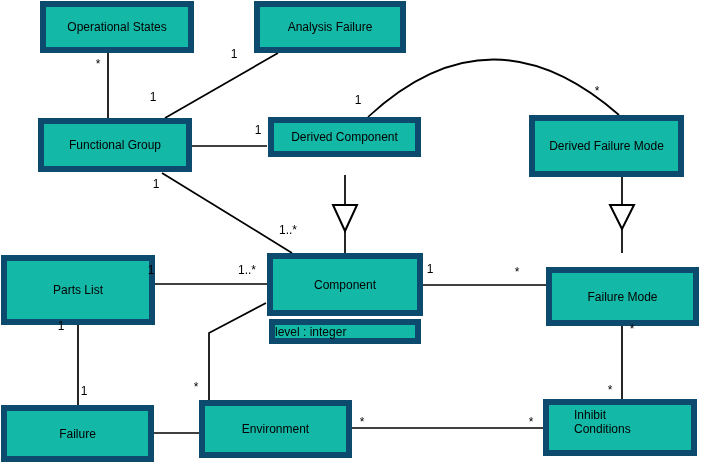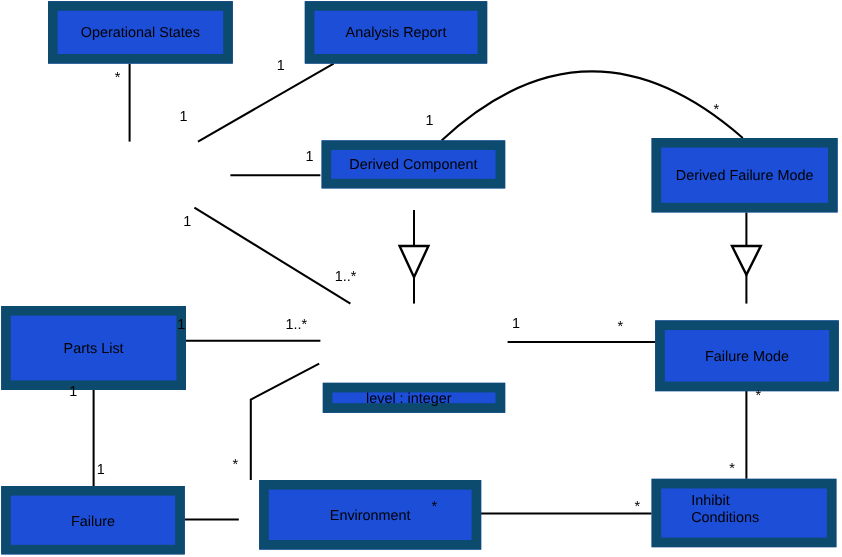--- a/index.html
+++ b/index.html
@@ -17,32 +17,32 @@
     overflow: hidden;
   }
   #wires {
     position: absolute;
     left: 0; top: 0;
     width: 702px; height: 464px;
   }
   .cls {
     position: absolute;
     box-sizing: border-box;
-    border: 8px solid #0c4a6e;
-    background: #1d4ed8;
+    border: 6px solid #0c4a6e;
+    background: #14b8a6;
     display: flex;
     align-items: center;
     justify-content: center;
     font-size: 12px;
     text-align: center;
   }
   .cls .lbl { white-space: nowrap; }
   .cls.attrbox {
     justify-content: flex-start;
-    padding-left: 28px;
+    padding-left: 0;
   }
   .cls.attrbox .lbl { white-space: nowrap; }
   .cls.topleft {
     align-items: flex-start;
     justify-content: flex-start;
     padding: 3px 12px 0 25px;
     text-align: left;
   }
   .cls.topleft .lbl {
     white-space: normal;
@@ -85,49 +85,55 @@
     <polyline points="266,303 209,333 209,400"></polyline>
     <line x1="352" y1="428" x2="543" y2="428"></line>
     <line x1="622" y1="312" x2="622" y2="399"></line>
   </svg>
 
   <div class="cls" style="left:40px;top:1px;width:154px;height:52px">
     <span class="lbl">Operational States</span>
   </div>
 
   <div class="cls" style="left:254px;top:1px;width:152px;height:52px">
-    <span class="lbl">Analysis Report</span>
+    <span class="lbl">Analysis Failure</span>
   </div>
 
+  <div class="cls" style="left:38px;top:118px;width:154px;height:54px">
+    <span class="lbl">Functional Group</span>
+  </div>
 
   <div class="cls" style="left:268px;top:117px;width:153px;height:40px">
     <span class="lbl">Derived Component</span>
   </div>
 
-  <div class="cls" style="left:543px;top:115px;width:155px;height:62px">
+  <div class="cls" style="left:529px;top:115px;width:155px;height:62px">
     <span class="lbl">Derived Failure Mode</span>
   </div>
 
   <div class="cls" style="left:1px;top:255px;width:154px;height:70px">
     <span class="lbl">Parts List</span>
   </div>
 
+  <div class="cls" style="left:267px;top:253px;width:156px;height:63px">
+    <span class="lbl">Component</span>
+  </div>
   <div class="cls attrbox" style="left:269px;top:319px;width:152px;height:25px">
     <span class="lbl">level : integer</span>
   </div>
 
   <div class="cls" style="left:546px;top:267px;width:153px;height:59px">
     <span class="lbl">Failure Mode</span>
   </div>
 
   <div class="cls" style="left:1px;top:405px;width:153px;height:57px">
     <span class="lbl">Failure</span>
   </div>
 
-  <div class="cls" style="left:216px;top:400px;width:185px;height:58px">
+  <div class="cls" style="left:199px;top:400px;width:153px;height:58px">
     <span class="lbl">Environment</span>
   </div>
 
   <div class="cls topleft" style="left:543px;top:399px;width:154px;height:57px">
     <span class="lbl">Inhibit Conditions</span>
   </div>
 
   <span class="mult" style="left:98px;top:64px">*</span>
   <span class="mult" style="left:153px;top:97px">1</span>
   <span class="mult" style="left:234px;top:54px">1</span>

